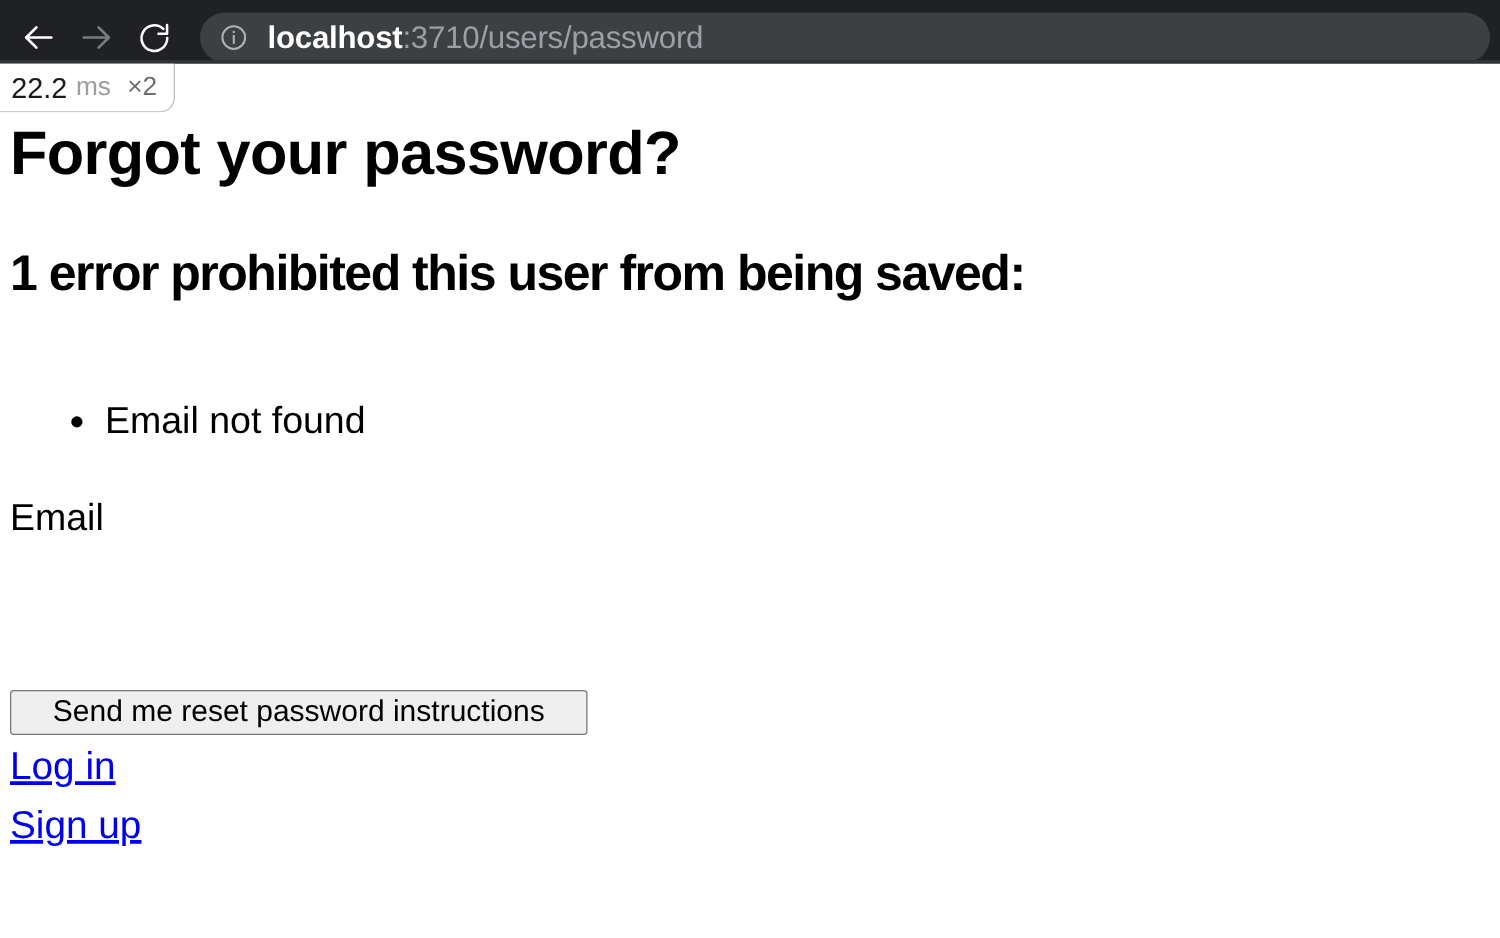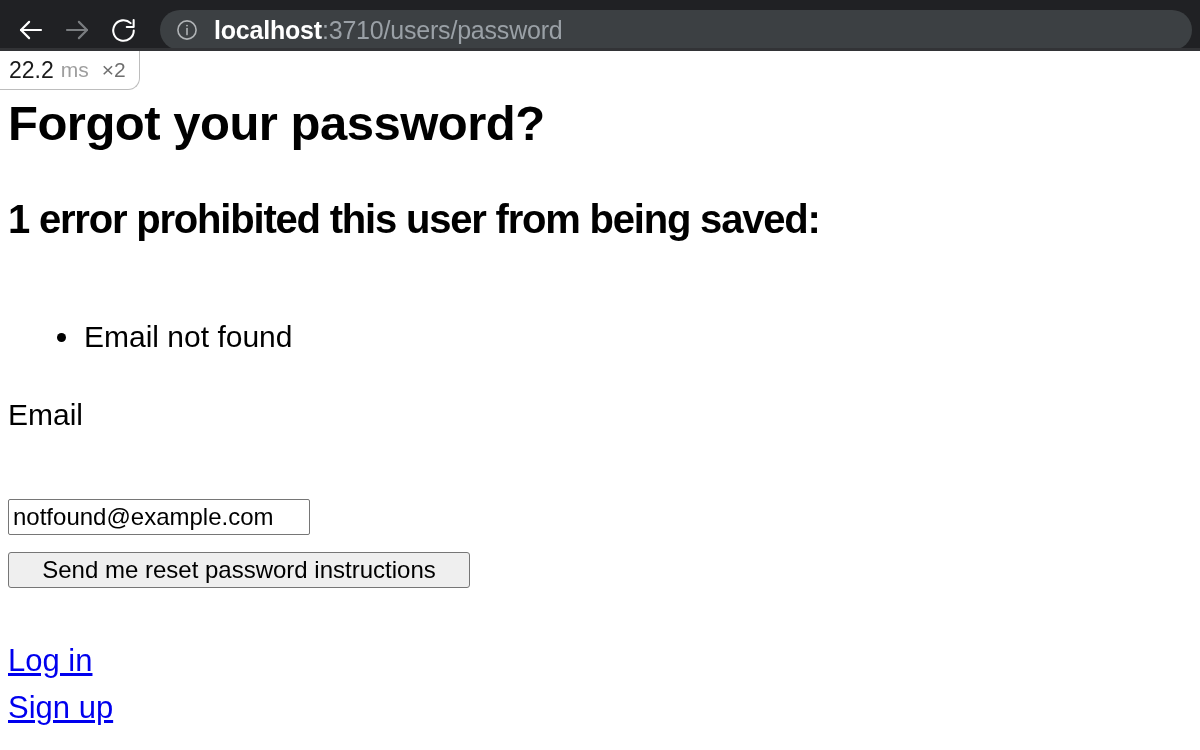--- a/index.html
+++ b/index.html
@@ -212,21 +212,20 @@
     padding: 0;
     text-align: center;
     cursor: pointer;
   }
 
   .link-list {
     position: absolute;
     left: 8px;
     top: 538px;
     width: 1100px;
-    margin-top: 48px;
   }
   .link-list a {
     display: block;
     font-size: 31px;
     color: #0000ee;
     text-decoration: underline;
     line-height: 1.53;
     width: fit-content;
   }
 </style>
@@ -287,21 +286,20 @@
   <h1 class="page-heading">Forgot your password?</h1>
 
   <h2 class="error-heading">1 error prohibited this user from being saved:</h2>
 
   <ul class="error-list">
     <li>Email not found</li>
   </ul>
 
   <label class="field-label">Email</label>
 
-  <input class="email-input" type="text" value="notfound@example.com" style="">
 
   <button class="submit-button">Send me reset password instructions</button>
 
   <div class="link-list">
     <a href="#">Log in</a>
     <a href="#">Sign up</a>
   </div>
 
 </div>
 

